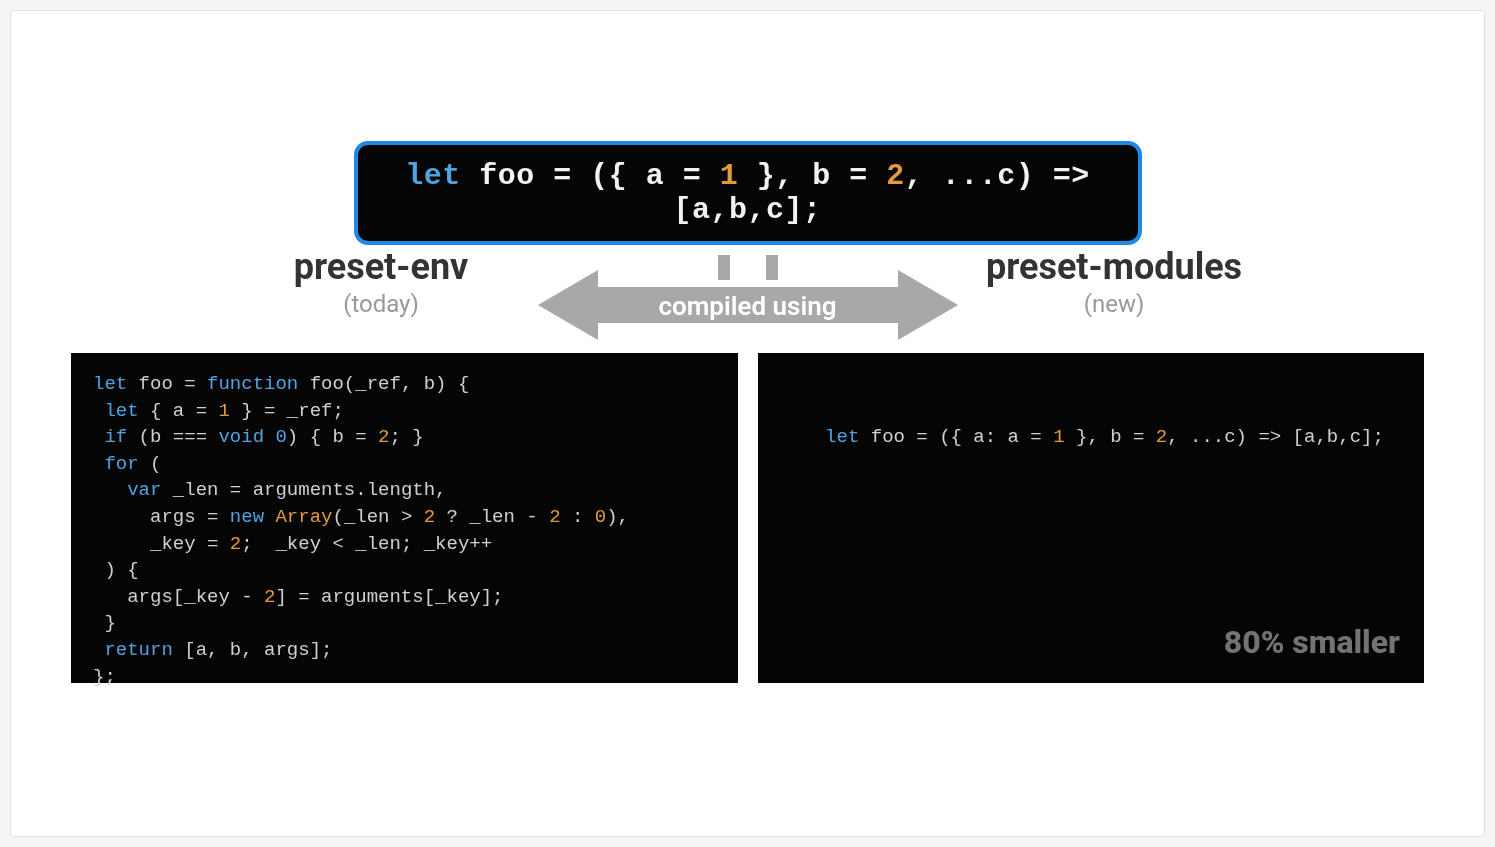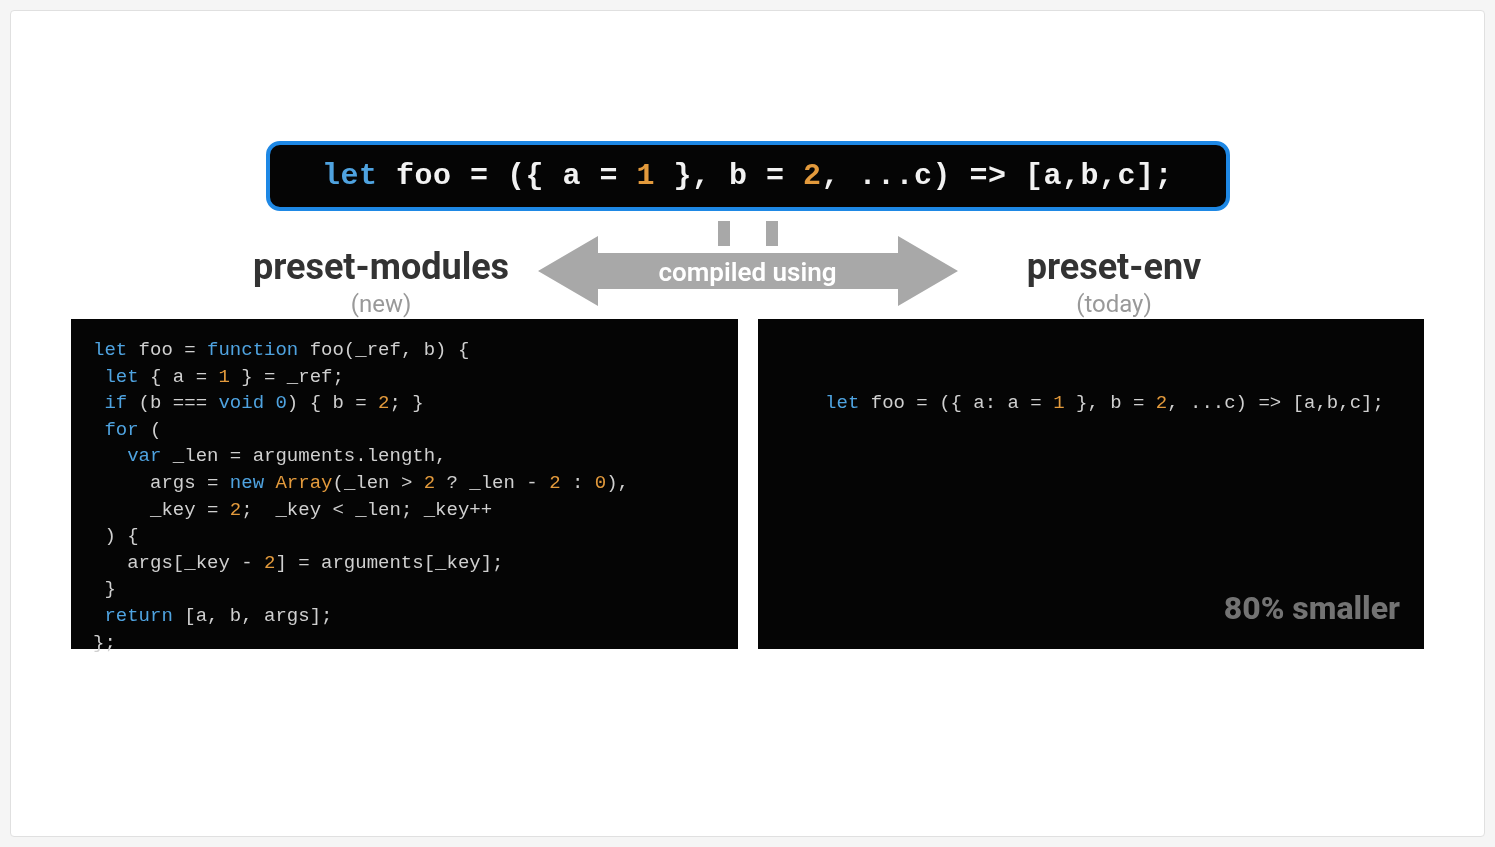--- a/index.html
+++ b/index.html
@@ -14,21 +14,21 @@
     background: #fff;
     width: 100%;
     height: 100%;
     border: 1px solid #e0e0e0;
     border-radius: 4px;
     position: relative;
     padding: 30px 50px;
   }
   .top-code {
     margin: 100px auto 0 auto;
-    width: 964px;
+    width: 788px;
     background: #050505;
     border: 4px solid #1e88e5;
     border-radius: 14px;
     padding: 14px 24px;
     font-family: Menlo, Consolas, "Courier New", monospace;
     font-size: 30px;
     color: #fff;
     font-weight: 600;
     letter-spacing: 0.5px;
     text-align: center;
@@ -119,26 +119,26 @@
 </style>
 </head>
 <body>
 
 <div class="slide">
 
   <div class="top-code"><span class="k-blue">let </span><span class="k-white">foo = ({ a = </span><span class="k-orange">1</span><span class="k-white"> }, b = </span><span class="k-orange">2</span><span class="k-white">, ...c) =&gt; [a,b,c];</span></div>
 
   <div class="labels-row">
     <div class="label-col">
+      <div class="label-title">preset-env</div>
+      <div class="label-sub">(today)</div>
+    </div>
+    <div class="label-col">
       <div class="label-title">preset-modules</div>
       <div class="label-sub">(new)</div>
-    </div>
-    <div class="label-col">
-      <div class="label-title">preset-env</div>
-      <div class="label-sub">(today)</div>
     </div>
   </div>
 
   <div class="arrow-row">
     <svg class="arrow-svg" width="420" height="90" viewBox="0 0 420 90">
       <rect x="180" y="0" width="12" height="25" fill="#a8a8a8"></rect>
       <rect x="228" y="0" width="12" height="25" fill="#a8a8a8"></rect>
       <polygon points="0,50 60,15 60,32 360,32 360,15 420,50 360,85 360,68 60,68 60,85" fill="#a8a8a8"></polygon>
     </svg>
     <div class="arrow-label">compiled using</div>

